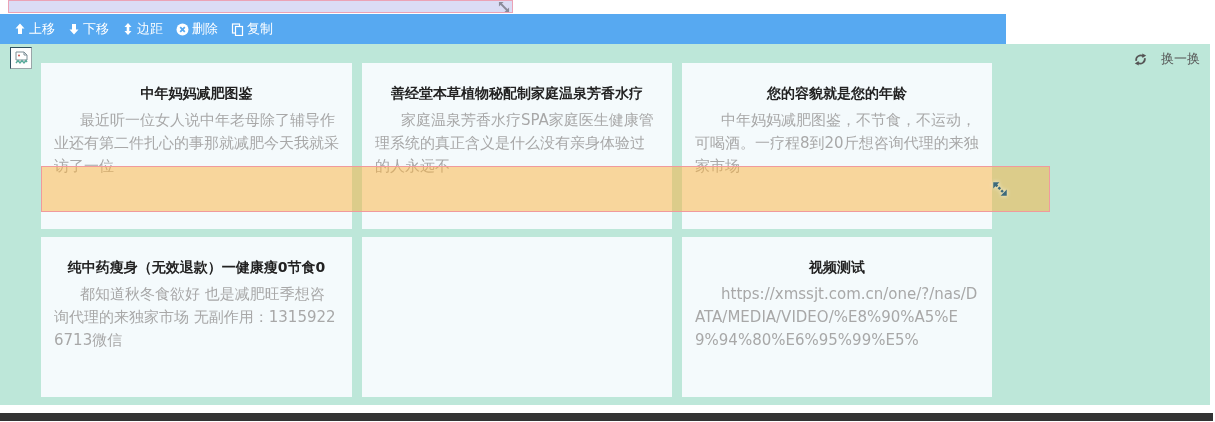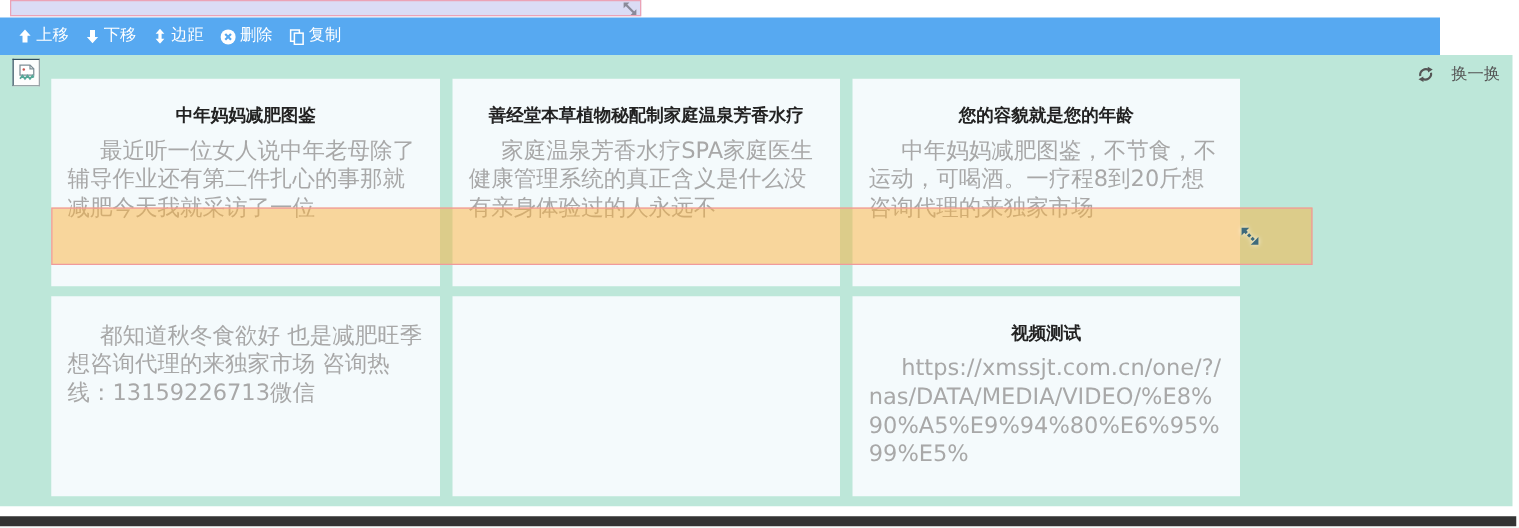--- a/index.html
+++ b/index.html
@@ -6,21 +6,21 @@
   html,body { background:#fff; }
   body { font-family:"DejaVu Sans","Liberation Sans",sans-serif; }
   #stage { position:relative; width:1215px; height:422px; background:#fff; overflow:hidden; }
 
   
   .top-strip { position:absolute; left:8px; top:0; width:505px; height:13px;
     background:#dbdcf5; border:1px solid #eba3b6; }
   .strip-resize { position:absolute; right:2px; top:0; width:12px; height:12px; cursor:nwse-resize; }
 
   
-  .toolbar { position:absolute; left:0; top:14px; width:1152px; height:30px;
+  .toolbar { position:absolute; left:0; top:14px; width:1006px; height:30px;
     background:#57a9f1; display:flex; align-items:center; padding-left:14px; gap:13px;text-align:center; }
   .tb-btn { display:flex; align-items:center; gap:3px; color:#fff; font-size:13px;
     line-height:30px; cursor:pointer; white-space:nowrap; }
   .tb-btn svg { display:block; }
 
   
   .main { position:absolute; left:0; top:44px; width:1210px; height:361px; background:#bde7d9; }
 
   .broken-img { position:absolute; left:10px; top:3px; width:22px; height:22px; background:#fdfdfd;
     border:1px solid #9aa5a8; border-top-color:#2e4f5e; border-left-color:#2e4f5e;
@@ -28,21 +28,21 @@
 
   .refresh-btn { position:absolute; top:6px; right:10px; display:flex; align-items:center; gap:14px;
     color:#555; font-size:13px; cursor:pointer; }
 
   
   .cards { position:absolute; left:41px; top:19px; width:951px; display:grid;
     grid-template-columns:311px 310px 310px; grid-template-rows:166px 160px; column-gap:10px; row-gap:8px; }
   .card { background:#f4fafc; padding-top:20px; overflow:hidden; cursor:pointer; }
   .card-title { font-size:14px; font-weight:bold; color:#222; text-align:center;
     line-height:20px; margin:0 10px 6px; }
-  .card-body { font-size:18px; color:#a8a8a8; line-height:23px; margin:0 13px;
+  .card-body { font-size:15px; color:#a8a8a8; line-height:23px; margin:0 13px;
     text-indent:26px; word-break:break-all; }
 
   
   .band { position:absolute; left:41px; top:166px; width:1009px; height:46px;
     background:rgba(252,178,60,0.5); border:1px solid #f09a9c; z-index:5; cursor:move; }
   .band-resize { position:absolute; left:950px; top:14px; width:16px; height:16px;
     cursor:nwse-resize; filter:drop-shadow(0 0 2px rgba(255,255,255,0.9)); }
 
   
   .bottom-bar { position:absolute; left:0; top:413px; width:1213px; height:8px; background:#333; }
@@ -123,21 +123,22 @@
       </div>
       <div class="card">
         <div class="card-title">善经堂本草植物秘配制家庭温泉芳香水疗</div>
         <div class="card-body">家庭温泉芳香水疗SPA家庭医生健康管理系统的真正含义是什么没有亲身体验过的人永远不</div>
       </div>
       <div class="card">
         <div class="card-title">您的容貌就是您的年龄</div>
         <div class="card-body">中年妈妈减肥图鉴，不节食，不运动，可喝酒。一疗程8到20斤想咨询代理的来独家市场</div>
       </div>
       <div class="card">
-        <div class="card-body">都知道秋冬食欲好 也是减肥旺季想咨询代理的来独家市场 咨询热线：13159226713微信</div>
+        <div class="card-title">纯中药瘦身（无效退款）一健康瘦0节食0</div>
+        <div class="card-body">都知道秋冬食欲好 也是减肥旺季想咨询代理的来独家市场 无副作用：13159226713微信</div>
       </div>
       <div class="card">
       </div>
       <div class="card">
         <div class="card-title">视频测试</div>
         <div class="card-body">https://xmssjt.com.cn/one/?/nas/DATA/MEDIA/VIDEO/%E8%90%A5%E9%94%80%E6%95%99%E5%</div>
       </div>
     </div>
   </div>
 

